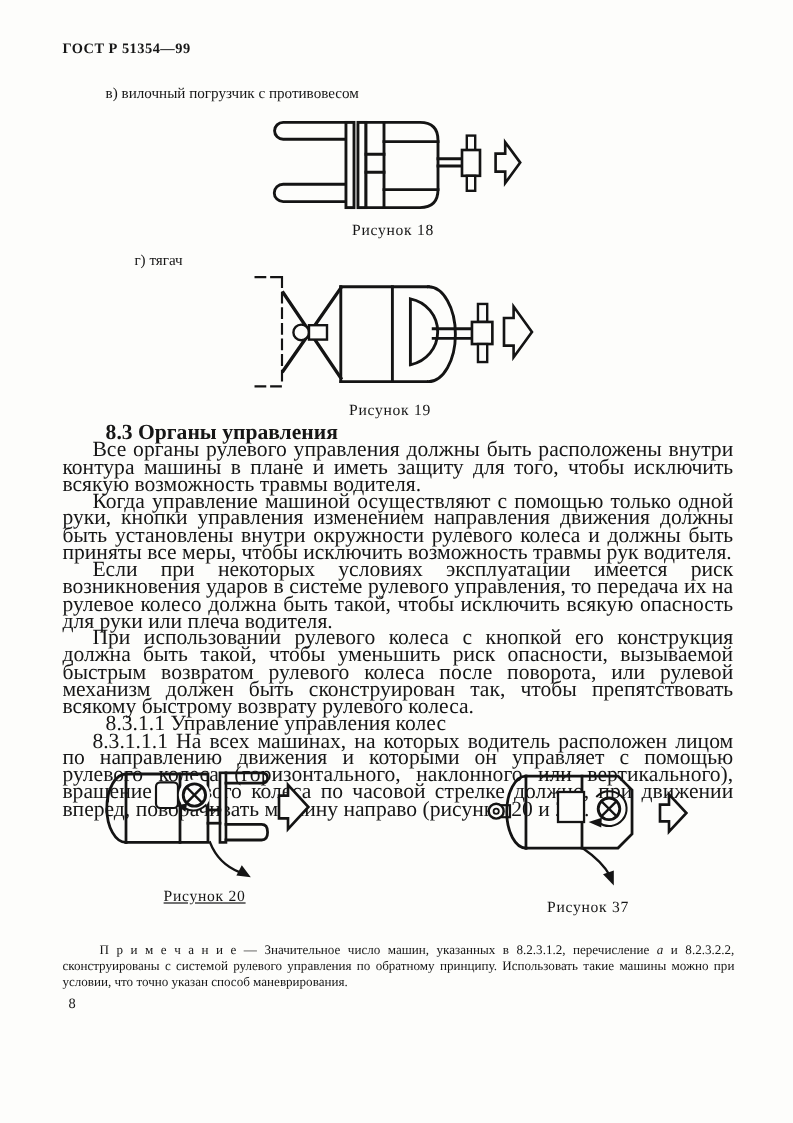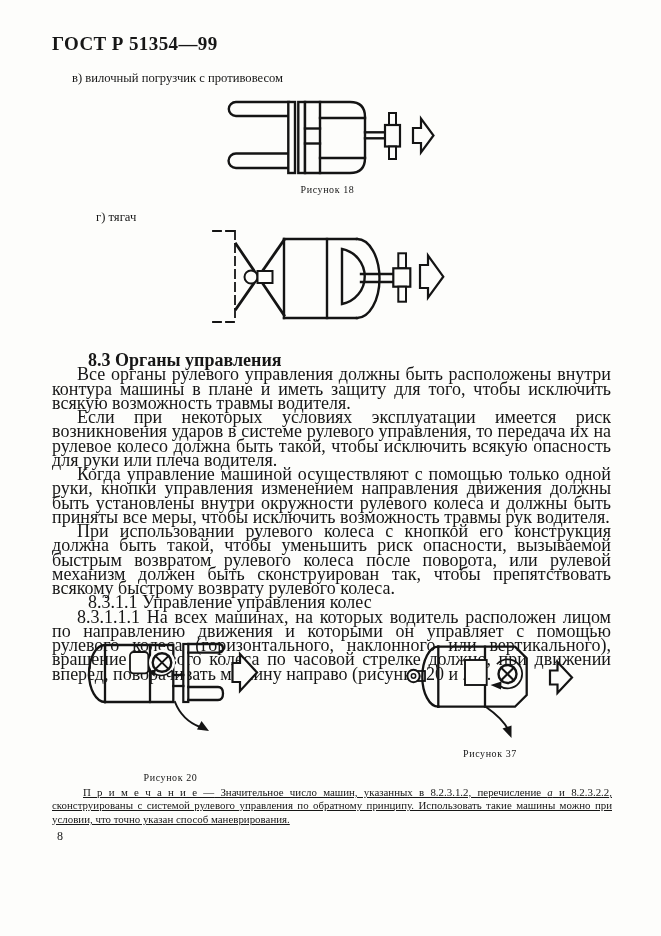--- a/index.html
+++ b/index.html
@@ -2,29 +2,29 @@
 <html><head>
 <meta charset="utf-8">
 <style>
   html,body{margin:0;padding:0;background:#888;}
   .page{
     position:relative;width:661px;height:936px;margin:0 auto;
     background:#fdfdfb;color:#161616;overflow:hidden;
     font-family:"Liberation Serif","DejaVu Serif",serif;
   }
   .abs{position:absolute;}
-  .doc-header{left:52px;top:33px;font-weight:bold;font-size:19px;letter-spacing:.4px;}
-  .list-item{left:72px;top:0;font-size:12.6px;text-align:right;}
-  .fig-caption{font-size:10px;letter-spacing:.6px;text-align:center;}
+  .doc-header{left:52px;top:33px;font-weight:bold;font-size:12px;letter-spacing:.4px;}
+  .list-item{left:88px;top:0;font-size:12.6px;text-align:right;}
+  .fig-caption{font-size:13px;letter-spacing:.6px;text-align:center;}
   .body-text{left:52px;top:353px;width:559px;font-size:18px;line-height:14.25px;text-align:justify;}
   .body-text p{margin:0;text-indent:25px;}
   .body-text p.hnum{text-indent:36px;}
   .bold{font-weight:bold;}
   .note-block{left:52px;top:786px;width:560px;font-size:10.9px;line-height:13.4px;text-align:justify;}
-  .note-block p{margin:0;text-indent:31px;text-decoration:underline;}
+  .note-block p{margin:0;text-indent:31px;}
   .note-italic{font-style:italic;}
   .page-number{left:57px;top:829px;font-size:12px;}
   svg{display:block;}
 </style>
 </head>
 <body>
 
 <div class="page">
 
   <div class="abs doc-header">ГОСТ Р 51354—99</div>
@@ -79,26 +79,27 @@
       <line x1="156" y1="49" x2="191" y2="49"></line>
       <line x1="156" y1="57" x2="191" y2="57"></line>
       <g stroke-width="2">
         <rect x="193.3" y="28.3" width="7.7" height="15" fill="#fdfdfb"></rect>
         <rect x="188.3" y="43.3" width="17" height="18.4" fill="#fdfdfb" stroke-width="2.2"></rect>
         <rect x="193.3" y="61.7" width="7.7" height="15" fill="#fdfdfb"></rect>
       </g>
       <polygon points="215,40 223,40 223,30.5 238.3,51.7 223,72.7 223,63 215,63" fill="#fdfdfb" stroke-width="2.2"></polygon>
     </g>
   </svg>
+  <div class="abs fig-caption" style="left:205px;top:334px;width:240px;">Рисунок 19</div>
 
   <div class="abs body-text">
     <p class="hnum bold">8.3 Органы управления</p>
     <p>Все органы рулевого управления должны быть расположены внутри контура машины в плане и иметь защиту для того, чтобы исключить всякую возможность травмы водителя.</p>
+    <p>Когда управление машиной осуществляют с помощью только одной руки, кнопки управления изменением направления движения должны быть установлены внутри окружности рулевого колеса и должны быть приняты все меры, чтобы исключить возможность травмы рук водителя.</p>
     <p>Если при некоторых условиях эксплуатации имеется риск возникновения ударов в системе рулевого управления, то передача их на рулевое колесо должна быть такой, чтобы исключить всякую опасность для руки или плеча водителя.</p>
-    <p>Когда управление машиной осуществляют с помощью только одной руки, кнопки управления изменением направления движения должны быть установлены внутри окружности рулевого колеса и должны быть приняты все меры, чтобы исключить возможность травмы рук водителя.</p>
     <p>При использовании рулевого колеса с кнопкой его конструкция должна быть такой, чтобы уменьшить риск опасности, вызываемой быстрым возвратом рулевого колеса после поворота, или рулевой механизм должен быть сконструирован так, чтобы препятствовать всякому быстрому возврату рулевого колеса.</p>
     <p class="hnum">8.3.1.1 Управление управления колес</p>
     <p>8.3.1.1.1 На всех машинах, на которых водитель расположен лицом по направлению движения и которыми он управляет с помощью рулевого колеса (горизонтального, наклонного или вертикального), вращение рулевого колеса по часовой стрелке должно, при движении вперед, поворачивать машину направо (рисунки 20 и 21).</p>
   </div>
 
   <svg class="abs" style="left:80px;top:640px;" width="185" height="100" viewBox="0 0 185 100">
     <g stroke="#141414" fill="none" stroke-width="2.3" stroke-linecap="square">
       <path d="M25,5 A16,28.5 0 0 0 25,62"></path>
       <line x1="25" y1="5" x2="25" y2="62"></line>
       <path d="M25,5 H93.3 V62 H25"></path>
@@ -119,21 +120,21 @@
       <line x1="93.3" y1="46" x2="103.3" y2="46"></line>
       <path d="M108.3,4 H138 Q143,4 143,8.4 Q143,12.7 138,12.7 H108.3"></path>
       <path d="M108.3,47 H138 Q143,47 143,53.5 Q143,60 138,60 H108.3"></path>
       <polygon points="152.5,23 160,23 160,14 177,32.5 160,51 160,42 152.5,42" fill="#fdfdfb" stroke-width="2.2"></polygon>
       <g>
         <path d="M95,62 Q102,80 120,87" stroke-width="2"></path>
         <polygon points="129,91 121.5,81 117,89.5" fill="#141414" stroke="none"></polygon>
       </g>
     </g>
   </svg>
-  <div class="abs fig-caption" style="left:78px;top:772px;width:185px;">Рисунок 20</div>
+  <div class="abs fig-caption" style="left:78px;top:739px;width:185px;text-decoration:underline;">Рисунок 20</div>
 
   <svg class="abs" style="left:400px;top:640px;" width="180" height="102" viewBox="0 0 180 102">
     <g stroke="#141414" fill="none" stroke-width="2.3" stroke-linecap="square">
       <rect x="18" y="31" width="7" height="10" fill="#fdfdfb" stroke-width="1.8"></rect>
       <g>
         <circle cx="13.5" cy="36" r="6.2" fill="#fdfdfb" stroke-width="2"></circle>
         <circle cx="13.5" cy="36" r="2.2" stroke-width="1.5"></circle>
       </g>
       <path d="M38.3,6.7 A16,30 0 0 0 38.3,66.7"></path>
       <line x1="38.3" y1="6.7" x2="38.3" y2="66.7"></line>

